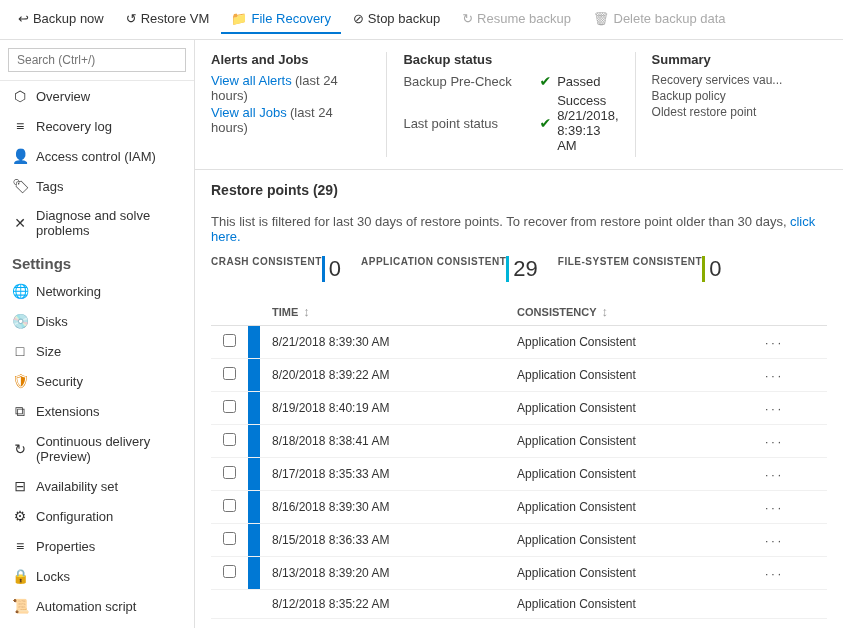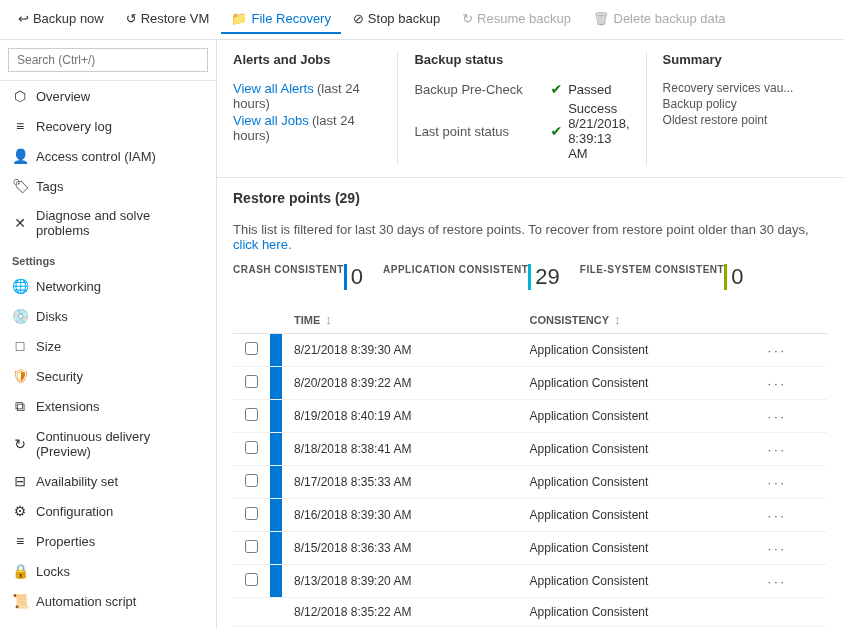--- a/index.html
+++ b/index.html
@@ -11,37 +11,37 @@
     .toolbar { display: flex; align-items: center; background: #fff; border-bottom: 1px solid #e0e0e0; padding: 0 8px; height: 40px; gap: 2px; flex-shrink: 0; }
     .toolbar-btn { display: flex; align-items: center; gap: 4px; padding: 6px 10px; cursor: pointer; border: none; background: transparent; font-size: 12px; color: #333; border-bottom: 2px solid transparent; }
     .toolbar-btn.active { border-bottom: 2px solid #0078d4; color: #0078d4; }
     .toolbar-btn.disabled { color: #aaa; cursor: default; }
     .toolbar-btn .btn-icon { font-size: 14px; }
 
     
     .main-area { display: flex; flex: 1; overflow: hidden; }
 
     
-    .sidebar { width: 217px; background: #fff; border-right: 1px solid #e0e0e0; overflow-y: auto; flex-shrink: 0; }
+    .sidebar { width: 195px; background: #fff; border-right: 1px solid #e0e0e0; overflow-y: auto; flex-shrink: 0; }
     .sidebar-search { padding: 8px; border-bottom: 1px solid #e8e8e8; }
     .sidebar-search input { width: 100%; border: 1px solid #ccc; padding: 4px 8px; font-size: 12px; color: #666; }
 
     .sidebar-item { display: flex; align-items: center; gap: 8px; padding: 7px 12px; cursor: pointer; color: #333; }
     .sidebar-item .si-icon { width: 16px; text-align: center; font-size: 14px; flex-shrink: 0; }
 
-    .sidebar-section-label { padding: 10px 12px 4px 12px; font-size: 11px; font-weight: 700; color: #555; text-transform: none; }
+    .sidebar-section-label { padding: 10px 12px 4px 12px; font-size: 15px; font-weight: 700; color: #555; text-transform: none; }
 
     
     .content-panel { flex: 1; background: #fff; overflow-y: auto; overflow-x: hidden; }
 
     
     .summary-cards { display: flex; gap: 0; border-bottom: 1px solid #e0e0e0; padding: 12px 16px; background: #fff; }
     .summary-card { flex: 1; padding: 0 16px 0 0; }
     .summary-card + .summary-card { border-left: 1px solid #e0e0e0; padding-left: 16px; }
-    .summary-card-title { font-size: 13px; font-weight: 600; color: #333; margin-bottom: 14px; }
+    .summary-card-title { font-size: 13px; font-weight: 600; color: #333; margin-bottom: 6px; }
     .summary-link { color: #0078d4; cursor: pointer; text-decoration: none; font-size: 12px; display: block; margin-bottom: 2px; }
     .summary-link .link-note { color: #555; }
 
     .status-row { display: flex; align-items: center; gap: 6px; margin-bottom: 4px; font-size: 12px; }
     .status-label { color: #555; min-width: 130px; }
     .status-value { color: #333; }
     .status-icon-ok { color: #107c10; font-size: 14px; }
 
     .summary-info { font-size: 12px; color: #555; margin-bottom: 2px; }
 

